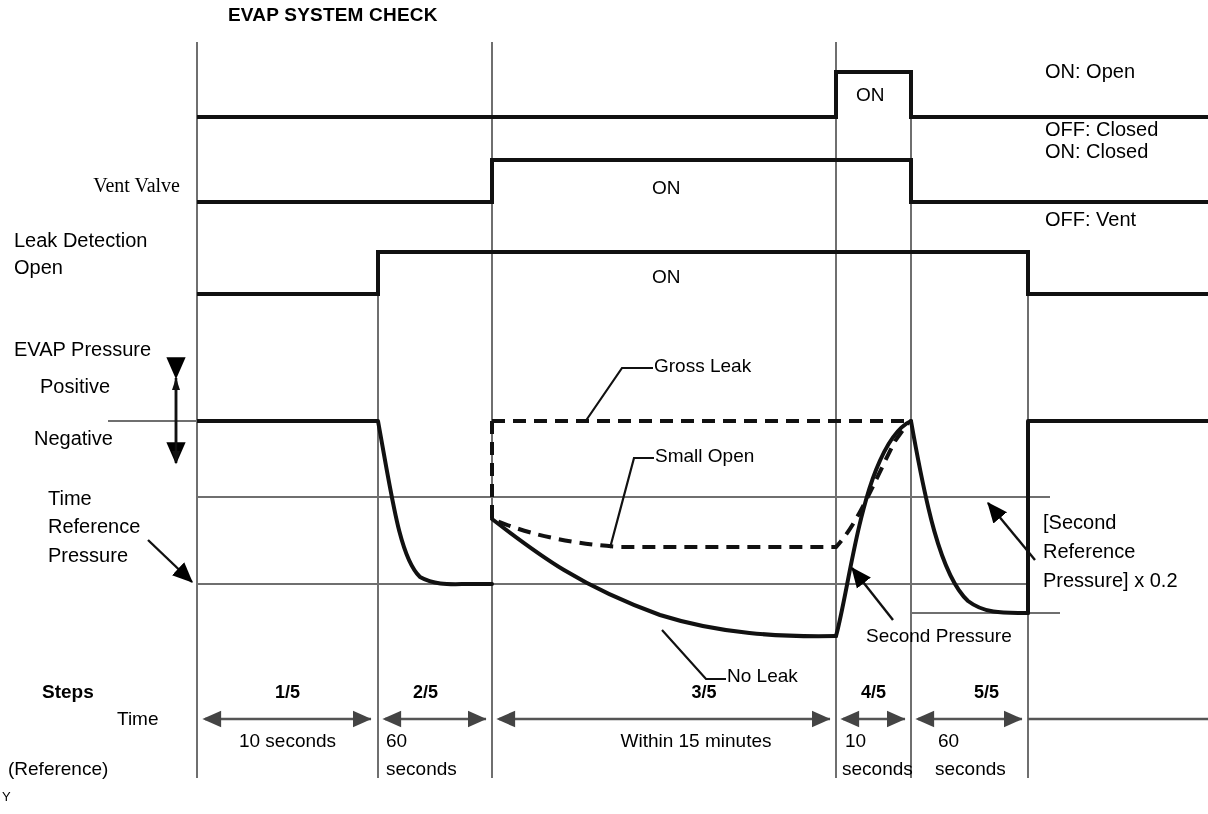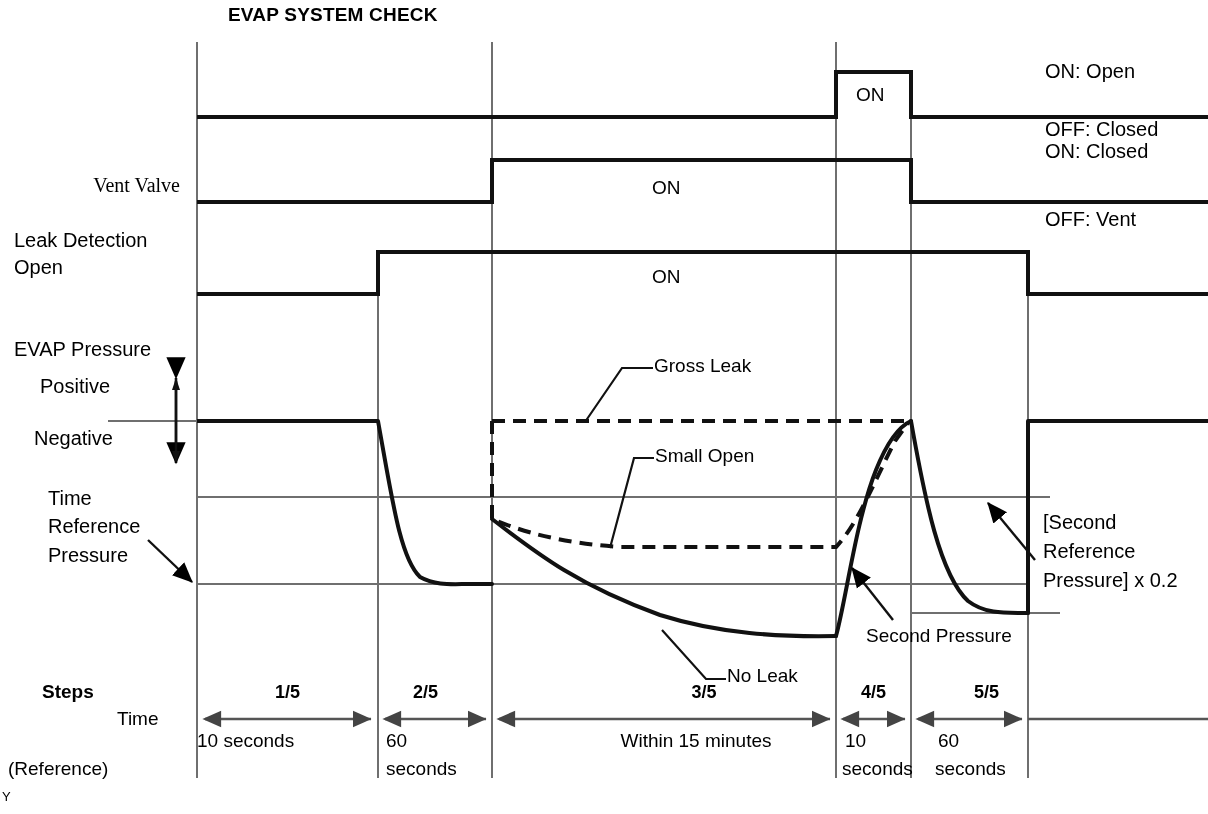--- a/index.html
+++ b/index.html
@@ -175,21 +175,21 @@
   <div class="txt t-stepname" style="left:42px;top:681px;">Steps</div>
   <div class="txt t-time" style="left:117px;top:708px;">Time</div>
   <div class="txt t-time" style="left:8px;top:758px;">(Reference)</div>
 
   <div class="txt t-step" style="left:197px;top:682px;width:181px;text-align:center;">1/5</div>
   <div class="txt t-step" style="left:378px;top:682px;width:95px;text-align:center;">2/5</div>
   <div class="txt t-step" style="left:492px;top:682px;width:344px;text-align:center;padding-left:40px;">3/5</div>
   <div class="txt t-step" style="left:836px;top:682px;width:75px;text-align:center;">4/5</div>
   <div class="txt t-step" style="left:911px;top:682px;width:117px;text-align:center;margin-left:17px;">5/5</div>
 
-  <div class="txt t-time" style="left:197px;top:730px;width:181px;text-align:left;">10 seconds</div>
+  <div class="txt t-time" style="left:197px;top:730px;width:181px;text-align:center;">10 seconds</div>
   <div class="txt t-time" style="left:386px;top:730px;">60</div>
   <div class="txt t-time" style="left:386px;top:758px;">seconds</div>
   <div class="txt t-time" style="left:492px;top:730px;width:408px;text-align:center;">Within 15 minutes</div>
   <div class="txt t-time" style="left:845px;top:730px;">10</div>
   <div class="txt t-time" style="left:842px;top:758px;">seconds</div>
   <div class="txt t-time" style="left:938px;top:730px;">60</div>
   <div class="txt t-time" style="left:935px;top:758px;">seconds</div>
 
   <div class="txt t-y" style="left:2px;top:789px;">Y</div>
 </div>

